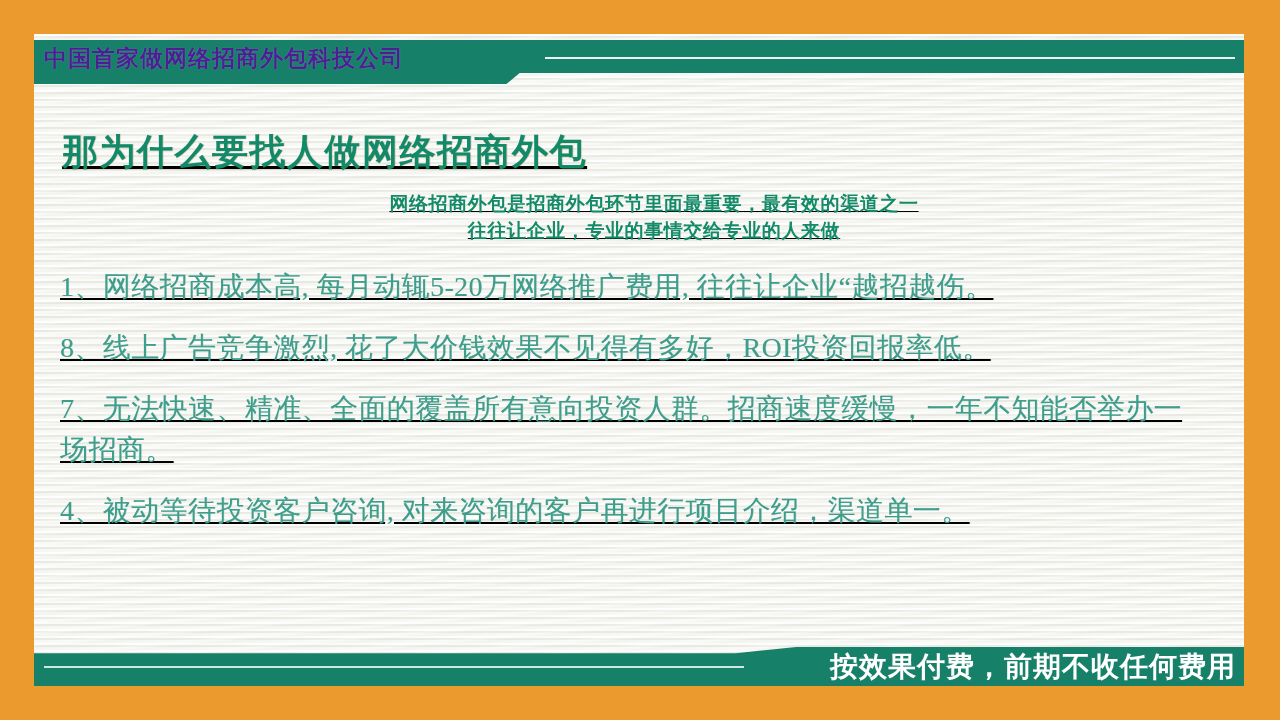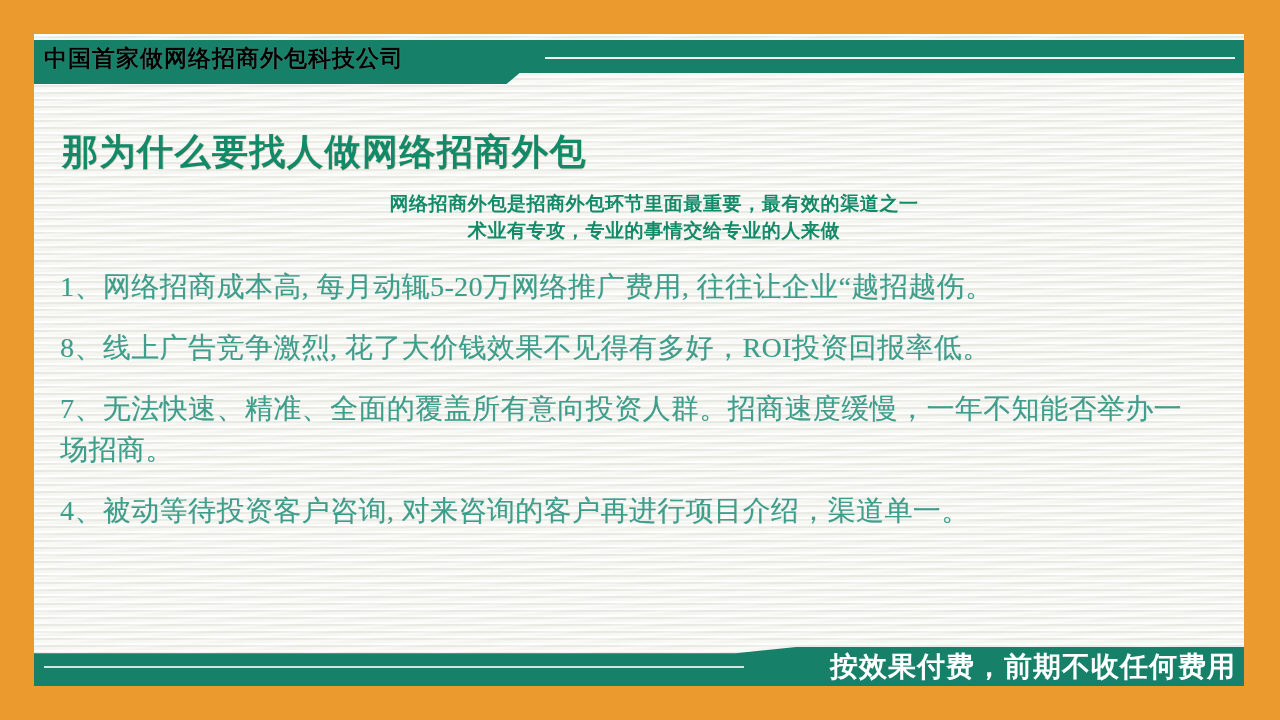--- a/index.html
+++ b/index.html
@@ -72,21 +72,21 @@
     height: 44px;
     background: #168068;
     -webkit-clip-path: polygon(0 0, 100% 0, 90% 100%, 0 100%);
             clip-path: polygon(0 0, 100% 0, 90% 100%, 0 100%);
     z-index: 3;
   }
   .header-tab-label {
     position: absolute;
     left: 44px;
     top: 44px;
-    color: #000000;
+    color: #4c1d95;
     font-size: 23px;
     font-weight: bold;
     letter-spacing: 1px;
     line-height: 29px;
     white-space: nowrap;
     z-index: 4;
     text-shadow: 0 0 1px rgba(255,255,255,0.4);
   }
   .header-rule {
     position: absolute;
@@ -97,20 +97,21 @@
     background: rgba(255,255,255,0.92);
     z-index: 4;
   }
 
   
   .content {
     position: absolute;
     left: 34px;
     top: 100px;
     width: 1210px;
+    text-decoration: underline;
   }
   .title {
     margin: 0;
     padding: 28px 0 0 28px;
     color: #128a69;
     font-size: 36px;
     font-weight: bold;
     letter-spacing: 1.5px;
     line-height: 48px;
     text-shadow:
@@ -191,21 +192,21 @@
   <div class="header-tab"></div>
   <div class="header-tab-label">中国首家做网络招商外包科技公司</div>
   <div class="header-rule"></div>
 
   <div class="content">
 
     <h1 class="title">那为什么要找人做网络招商外包</h1>
 
     <div class="subtitle">
       <div class="subtitle-line">网络招商外包是招商外包环节里面最重要，最有效的渠道之一</div>
-      <div class="subtitle-line">术业有专攻，专业的事情交给专业的人来做</div>
+      <div class="subtitle-line">往往让企业，专业的事情交给专业的人来做</div>
     </div>
 
     <ul class="bullets">
       <li class="bullet">1、网络招商成本高, 每月动辄5-20万网络推广费用, 往往让企业“越招越伤。</li>
       <li class="bullet">8、线上广告竞争激烈, 花了大价钱效果不见得有多好，ROI投资回报率低。</li>
       <li class="bullet">7、无法快速、精准、全面的覆盖所有意向投资人群。招商速度缓慢，一年不知能否举办一场招商。</li>
       <li class="bullet">4、被动等待投资客户咨询, 对来咨询的客户再进行项目介绍，渠道单一。</li>
     </ul>
 
   </div>

